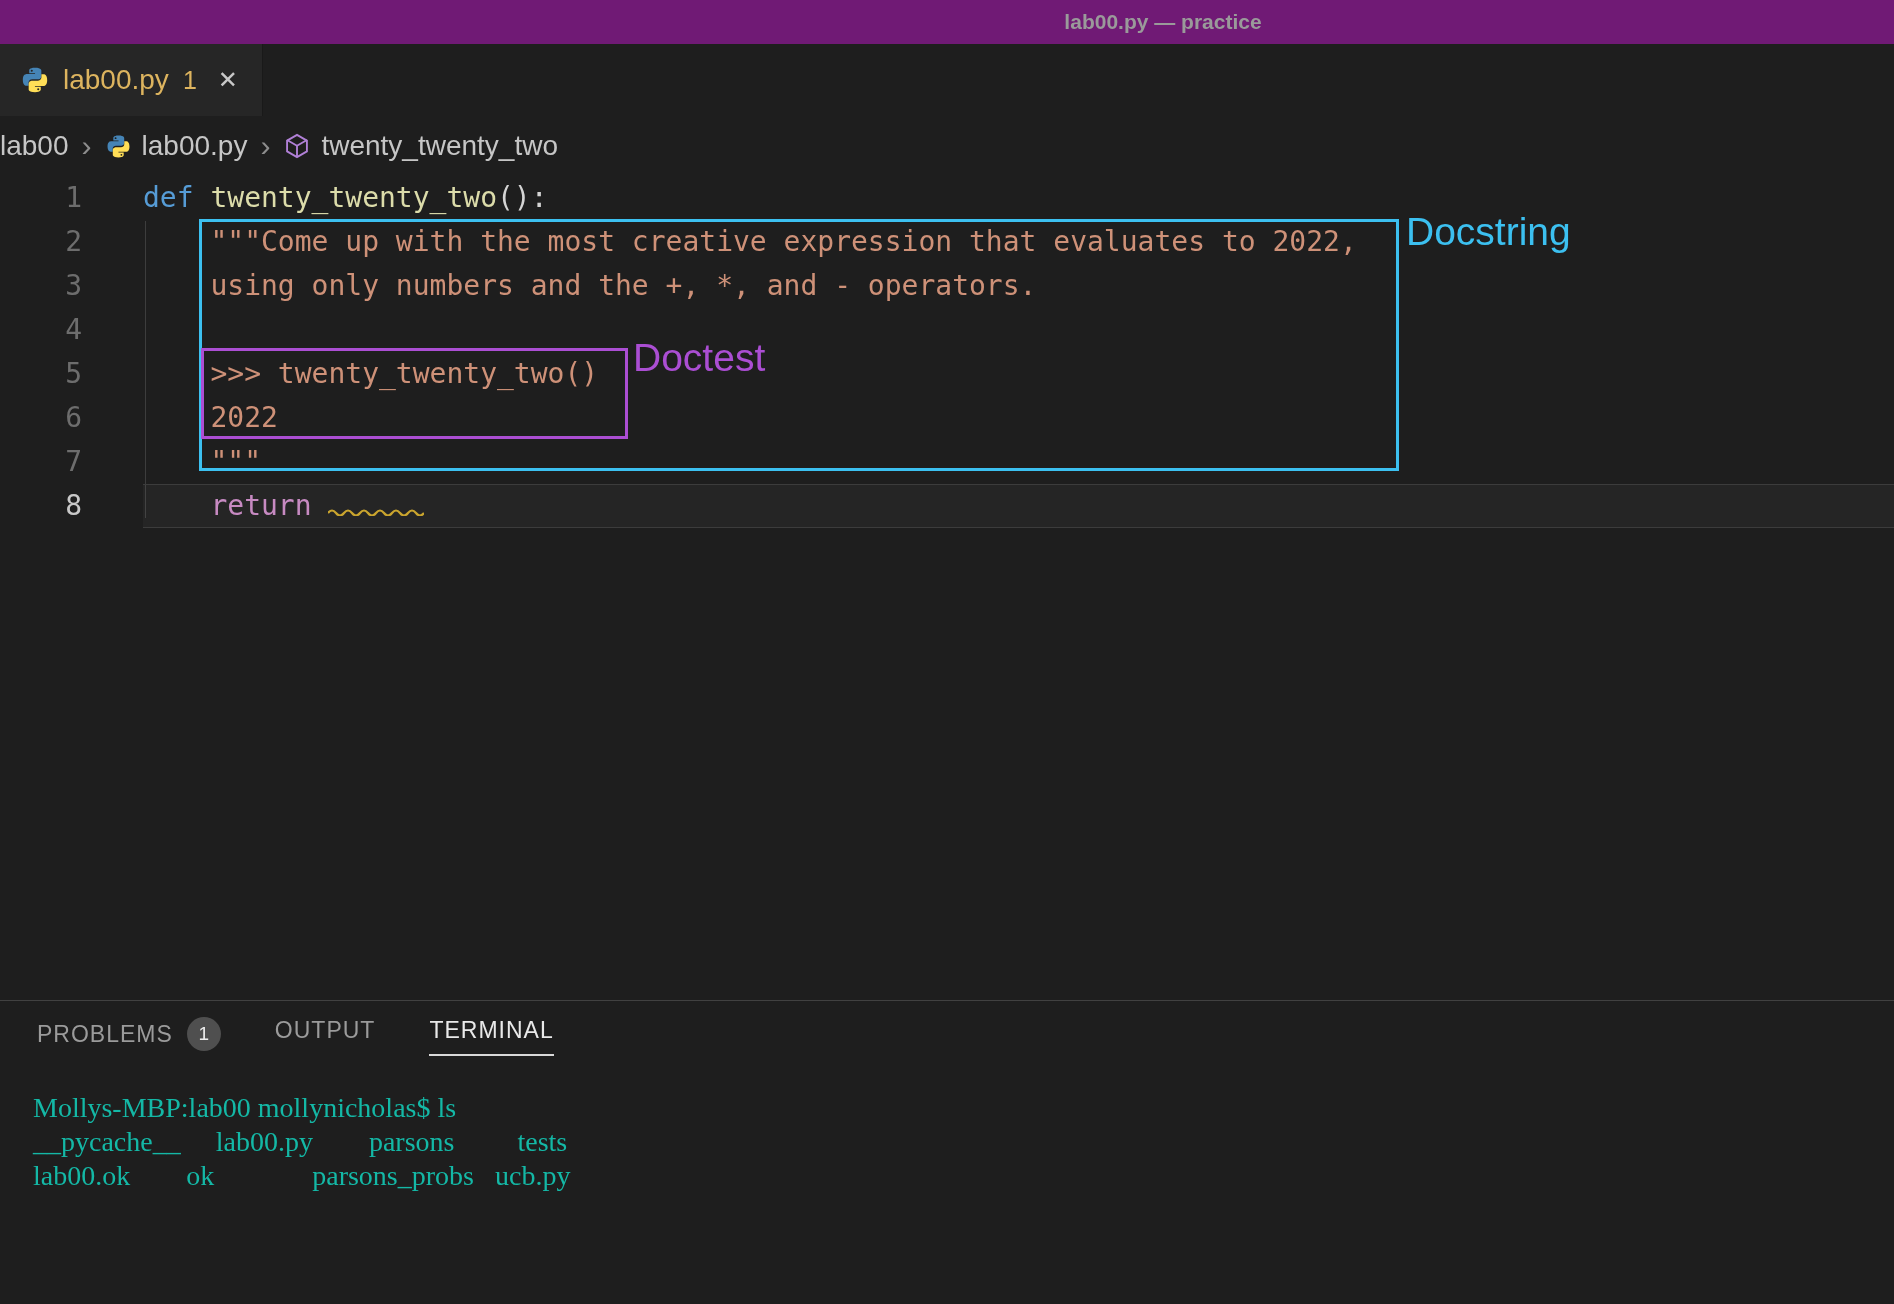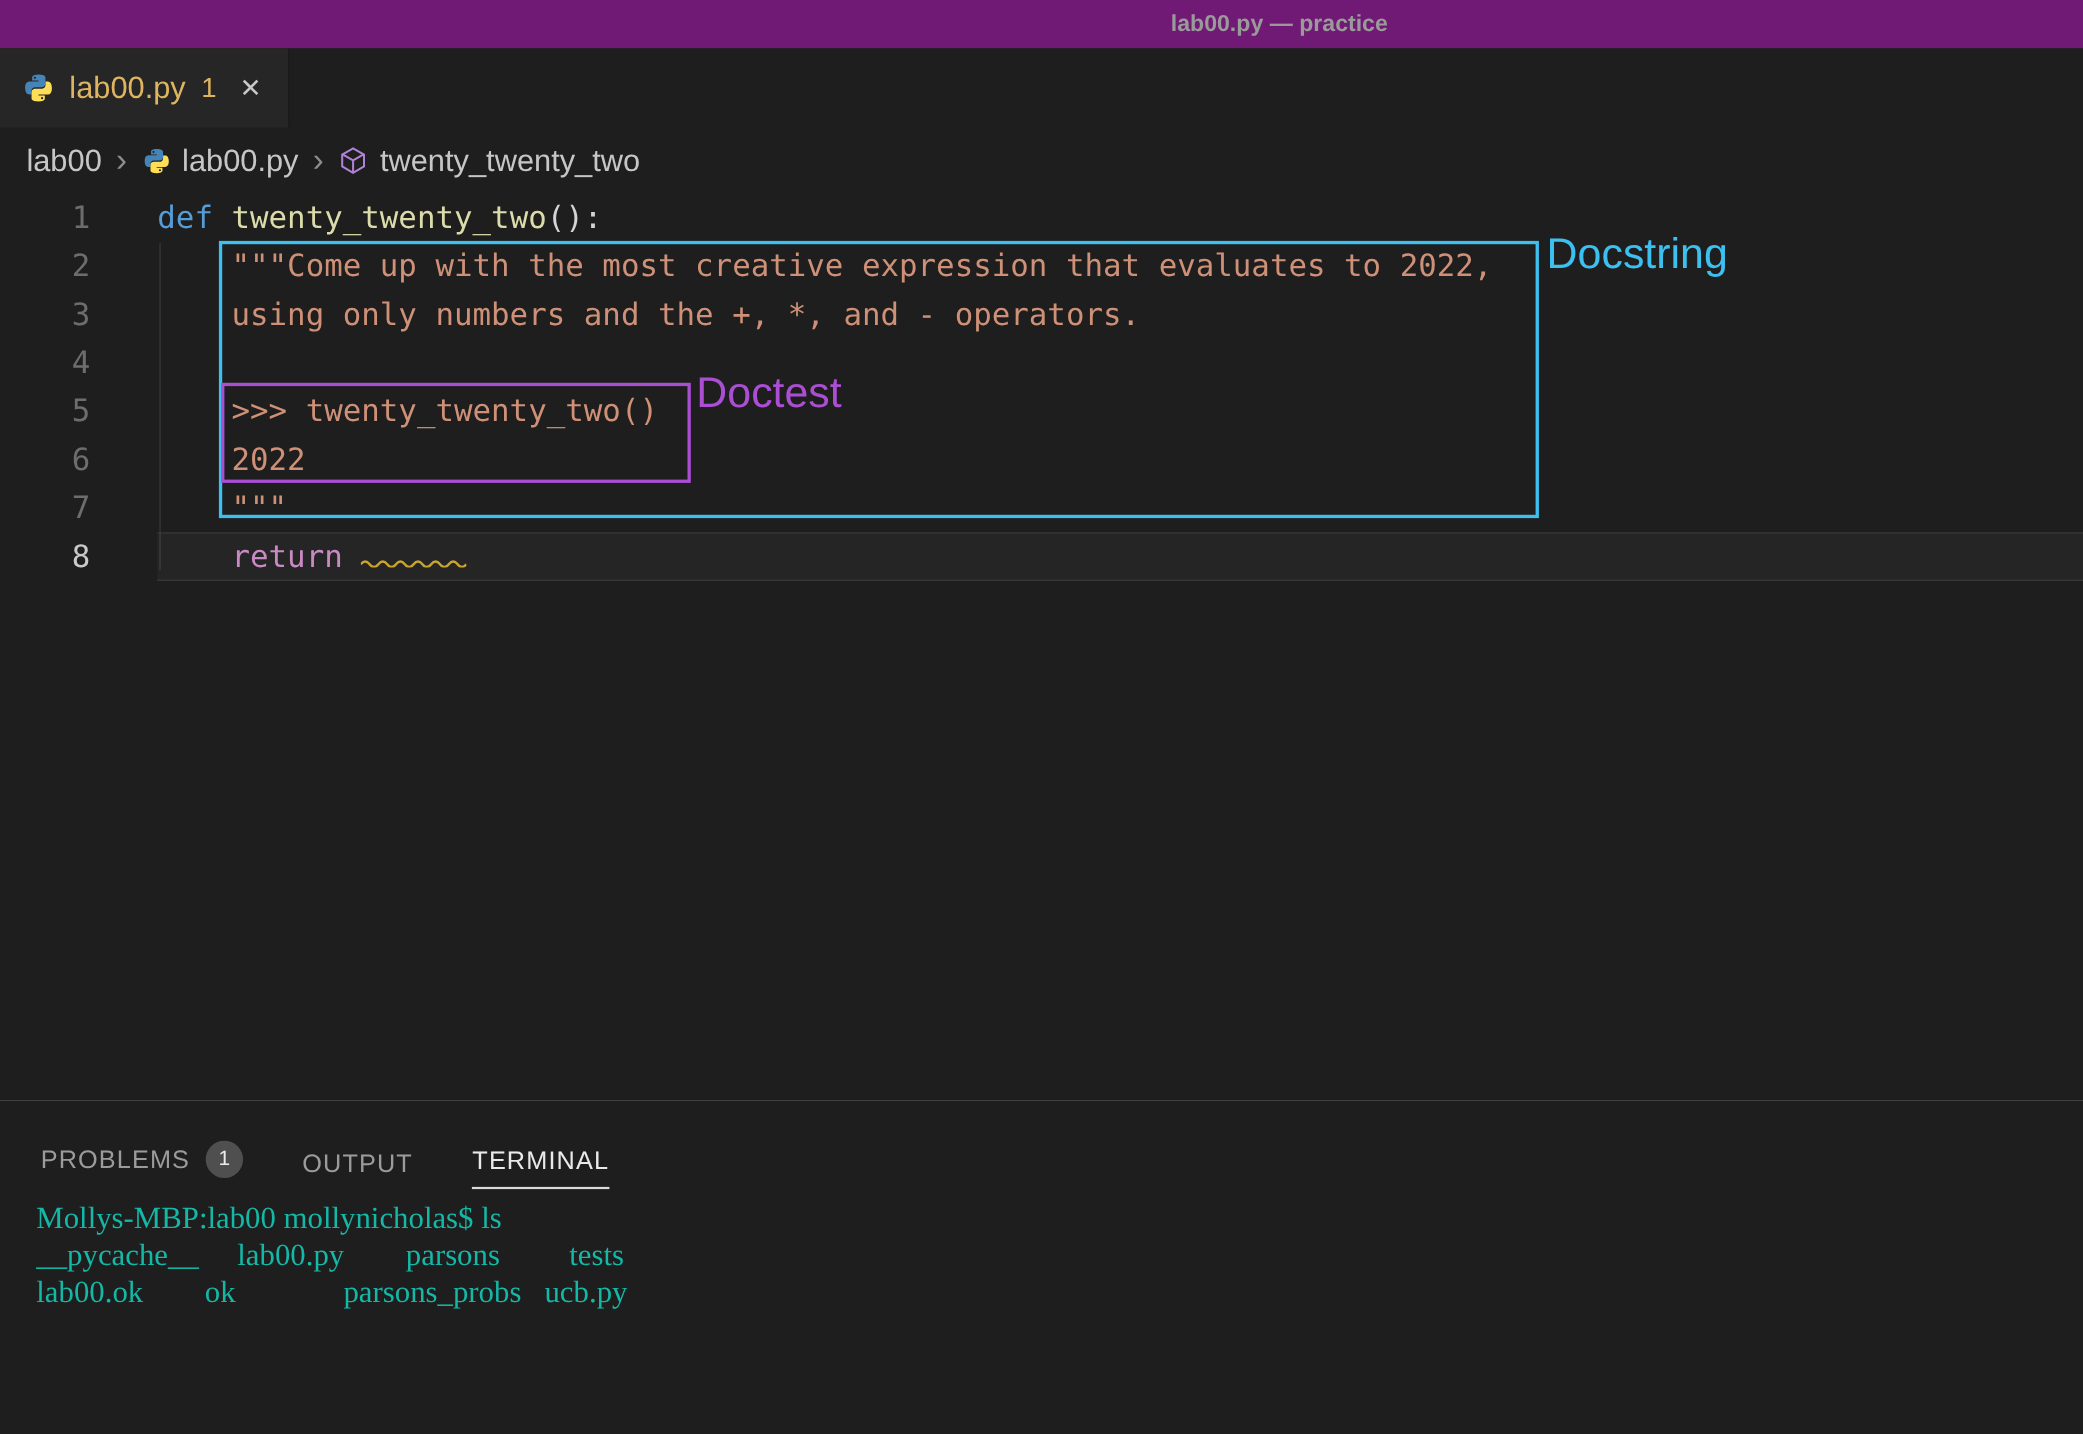--- a/index.html
+++ b/index.html
@@ -14,21 +14,21 @@
   
   .tabbar{position:absolute;left:0;top:44px;width:100%;height:72px;background:#1e1e1e}
   .tab{position:absolute;left:0;top:0;height:72px;display:flex;align-items:center;
     padding:0 24px 0 20px;gap:13px;background:#262626;border-right:1px solid #191919;cursor:pointer}
   .tab-label{color:var(--modified-file);font-size:28px}
   .tab-dirty{color:var(--modified-file);font-size:25px;margin-left:1px}
   .tab-close{color:#c8c8c8;font-size:24px;margin-left:8px;cursor:pointer}
 
   
   .breadcrumb{position:absolute;left:0;top:116px;width:100%;height:60px;display:flex;
-    align-items:center;padding-left:24px;gap:10px;font-size:28px;color:#c6c6c6}
+    align-items:center;gap:10px;font-size:28px;color:#c6c6c6}
   .bc-item{cursor:pointer;white-space:nowrap}
   .bc-sep{color:#8d8d8d;font-size:30px;padding:0 3px}
   .bc-icon{display:flex;align-items:center}
 
   
   .code-area{position:absolute;left:0;top:176px;width:100%}
   .indent-guide{position:absolute;left:145px;top:45px;width:1px;height:297px;background:#3d3d3d}
   .code-line{position:relative;display:flex;height:44px;line-height:44px;
     font-family:"DejaVu Sans Mono",monospace;font-size:28px;white-space:pre}
   .gutter{flex:0 0 82px;width:82px;text-align:right;color:#6d6d6d}
@@ -49,21 +49,21 @@
   .abox{position:absolute;border-style:solid;border-width:3px}
   .box-docstring{left:199px;top:219px;width:1200px;height:252px;border-color:var(--docstring-annotation)}
   .box-doctest{left:201px;top:348px;width:427px;height:91px;border-color:var(--doctest-annotation)}
   .alabel{position:absolute;font-size:39px;white-space:nowrap}
   .label-docstring{left:1406px;top:210px;color:var(--docstring-annotation)}
   .label-doctest{left:633px;top:336px;color:var(--doctest-annotation)}
 
   
   .panel{position:absolute;left:0;top:1000px;width:100%;height:304px;background:#1e1e1e;
     border-top:1px solid #414141}
-  .panel-tabs{display:flex;align-items:flex-end;height:80px;padding-left:37px;padding-top:6px}
+  .panel-tabs{display:flex;align-items:flex-start;height:80px;padding-left:37px;padding-top:6px}
   .ptab{display:flex;align-items:center;gap:14px;color:#9b9b9b;font-size:23px;
     letter-spacing:1px;padding:10px 0;margin-right:54px;cursor:pointer;white-space:nowrap}
   .ptab.active{color:#e9e9e9;border-bottom:2px solid #d9d9d9}
   .badge{display:inline-flex;align-items:center;justify-content:center;width:34px;height:34px;
     border-radius:50%;background:#4f4f4f;color:#ececec;font-size:19px;letter-spacing:0}
   .terminal{position:absolute;left:33px;top:90px;font-family:Liberation Serif, serif;
     font-size:28px;color:#14b8a6}
   .term-line{height:34px;line-height:34px;white-space:pre}
   .term-cursor{display:inline-block;width:17px;height:28px;background:#bfc4c9;
     vertical-align:middle;margin-left:1px}

